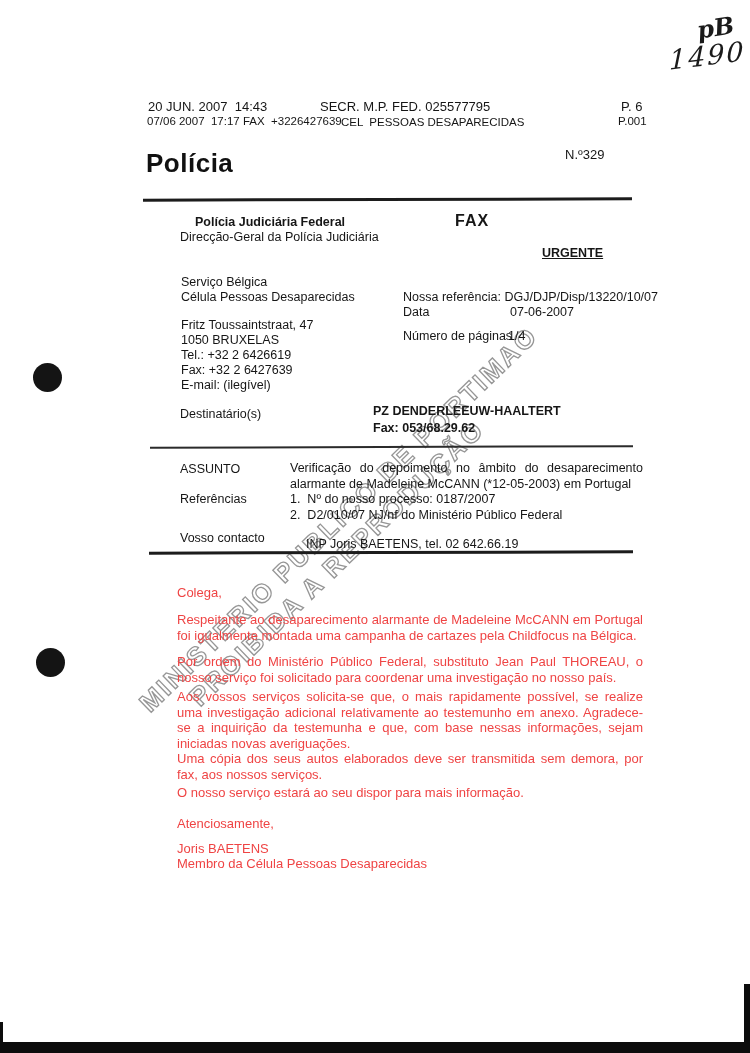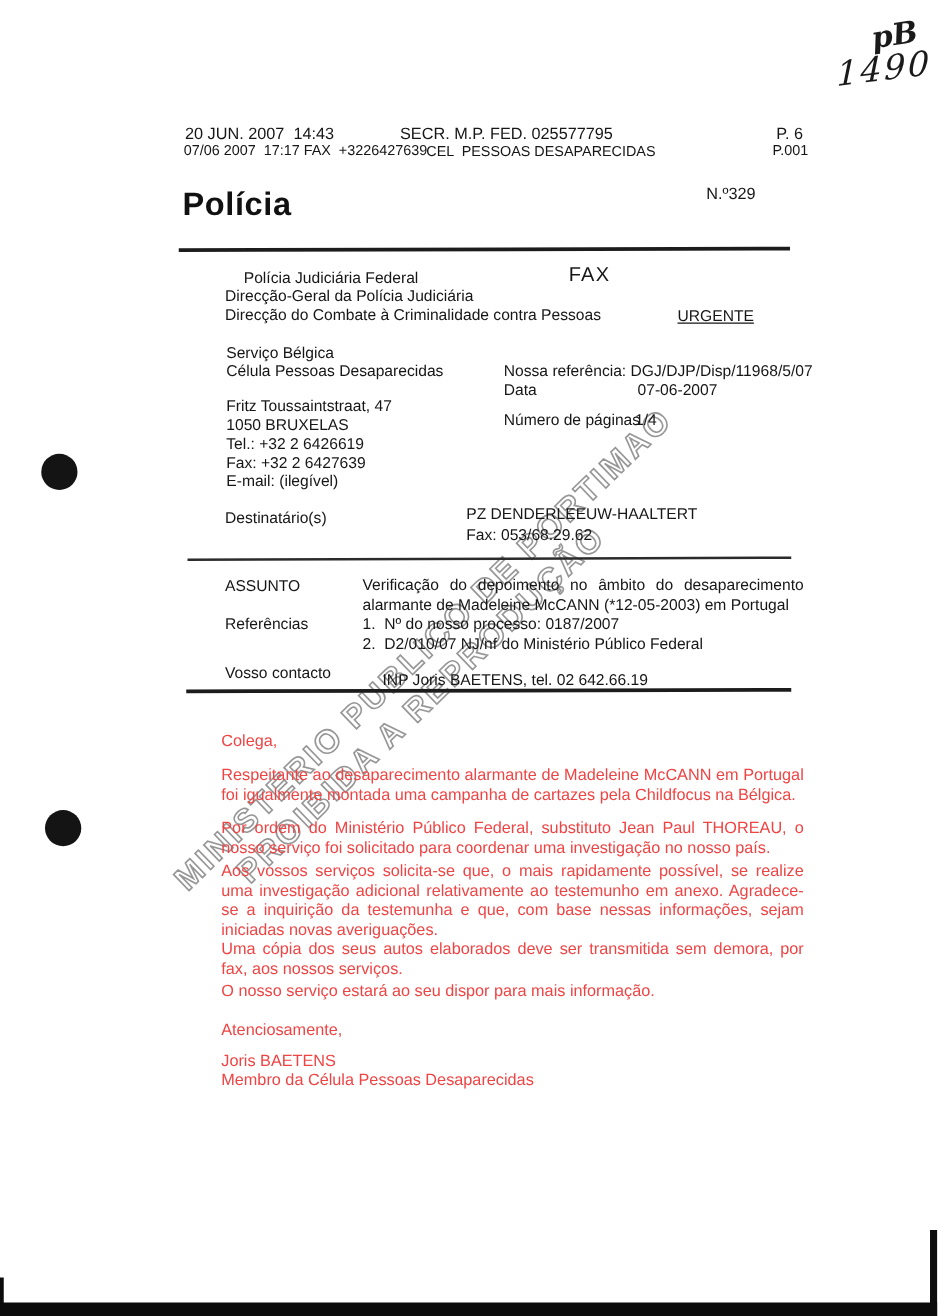--- a/index.html
+++ b/index.html
@@ -8,21 +8,21 @@
     position:relative; width:750px; height:1053px;
     background:#ffffff; overflow:hidden;
     font-family:"Liberation Sans","DejaVu Sans",sans-serif;
     color:#161616;
     -webkit-font-smoothing:antialiased;
   }
   .abs { position:absolute; white-space:pre; line-height:1.18; }
   .fs13 { font-size:13px; }
   .fs12 { font-size:12.5px; }
   .fs11 { font-size:11.5px; }
-  .b { font-weight:normal;padding-left:15px; }
+  .b { font-weight:bold;padding-left:15px; }
   .u { text-decoration:underline; }
 
   
   .rule { position:absolute; background:#1c1c1c; }
   .rule1 { left:143px; top:198px; width:489px; height:3px; transform:rotate(-0.15deg); }
   .rule2 { left:150px; top:446px; width:483px; height:2px; transform:rotate(-0.2deg); background:#2b2b2b; }
   .rule3 { left:149px; top:551px; width:484px; height:2.5px; transform:rotate(-0.15deg); }
 
   
   .brand { position:absolute; left:146px; top:148px; font-size:26px; font-weight:bold; letter-spacing:0.5px; color:#111; }
@@ -86,28 +86,27 @@
   <span class="abs fs13" style="left:621px; top:99px;">P. 6</span>
   <span class="abs fs11" style="left:147px; top:115px;text-align:right;">07/06 2007  17:17 FAX  +3226427639</span>
   <span class="abs fs11" style="left:341px; top:116px;">CEL  PESSOAS DESAPARECIDAS</span>
   <span class="abs fs11" style="left:618px; top:115px;">P.001</span>
 
   <div class="brand">Polícia</div>
   <div class="rule rule1"></div>
 
   <span class="abs fs12 b" style="left:180px; top:215px;">Polícia Judiciária Federal</span>
   <span class="abs fs12" style="left:180px; top:230px;">Direcção-Geral da Polícia Judiciária</span>
-  <span class="abs fs12" style="left:180px; top:245px;">Direcção do Combate à Criminalidade contra Pessoas</span>
   <span class="abs b" style="left:440px; top:212px; font-size:16px; letter-spacing:1px;">FAX</span>
   <span class="abs fs12 b u" style="left:527px; top:246px;">URGENTE</span>
 
   <span class="abs fs12" style="left:181px; top:275px;">Serviço Bélgica</span>
   <span class="abs fs12" style="left:181px; top:290px;">Célula Pessoas Desaparecidas</span>
 
-  <span class="abs fs12" style="left:403px; top:290px;">Nossa referência: DGJ/DJP/Disp/11968/5/07</span>
+  <span class="abs fs12" style="left:403px; top:290px;">Nossa referência: DGJ/DJP/Disp/13220/10/07</span>
   <span class="abs fs12" style="left:403px; top:305px;">Data</span>
   <span class="abs fs12" style="left:510px; top:305px;">07-06-2007</span>
 
   <span class="abs fs12" style="left:181px; top:318px;">Fritz Toussaintstraat, 47</span>
   <span class="abs fs12" style="left:181px; top:333px;">1050 BRUXELAS</span>
   <span class="abs fs12" style="left:403px; top:329px;">Número de páginas</span>
   <span class="abs fs12" style="left:508px; top:329px;">1/4</span>
   <span class="abs fs12" style="left:181px; top:348px;">Tel.: +32 2 6426619</span>
   <span class="abs fs12" style="left:181px; top:363px;">Fax: +32 2 6427639</span>
   <span class="abs fs12" style="left:181px; top:378px;">E-mail: (ilegível)</span>

